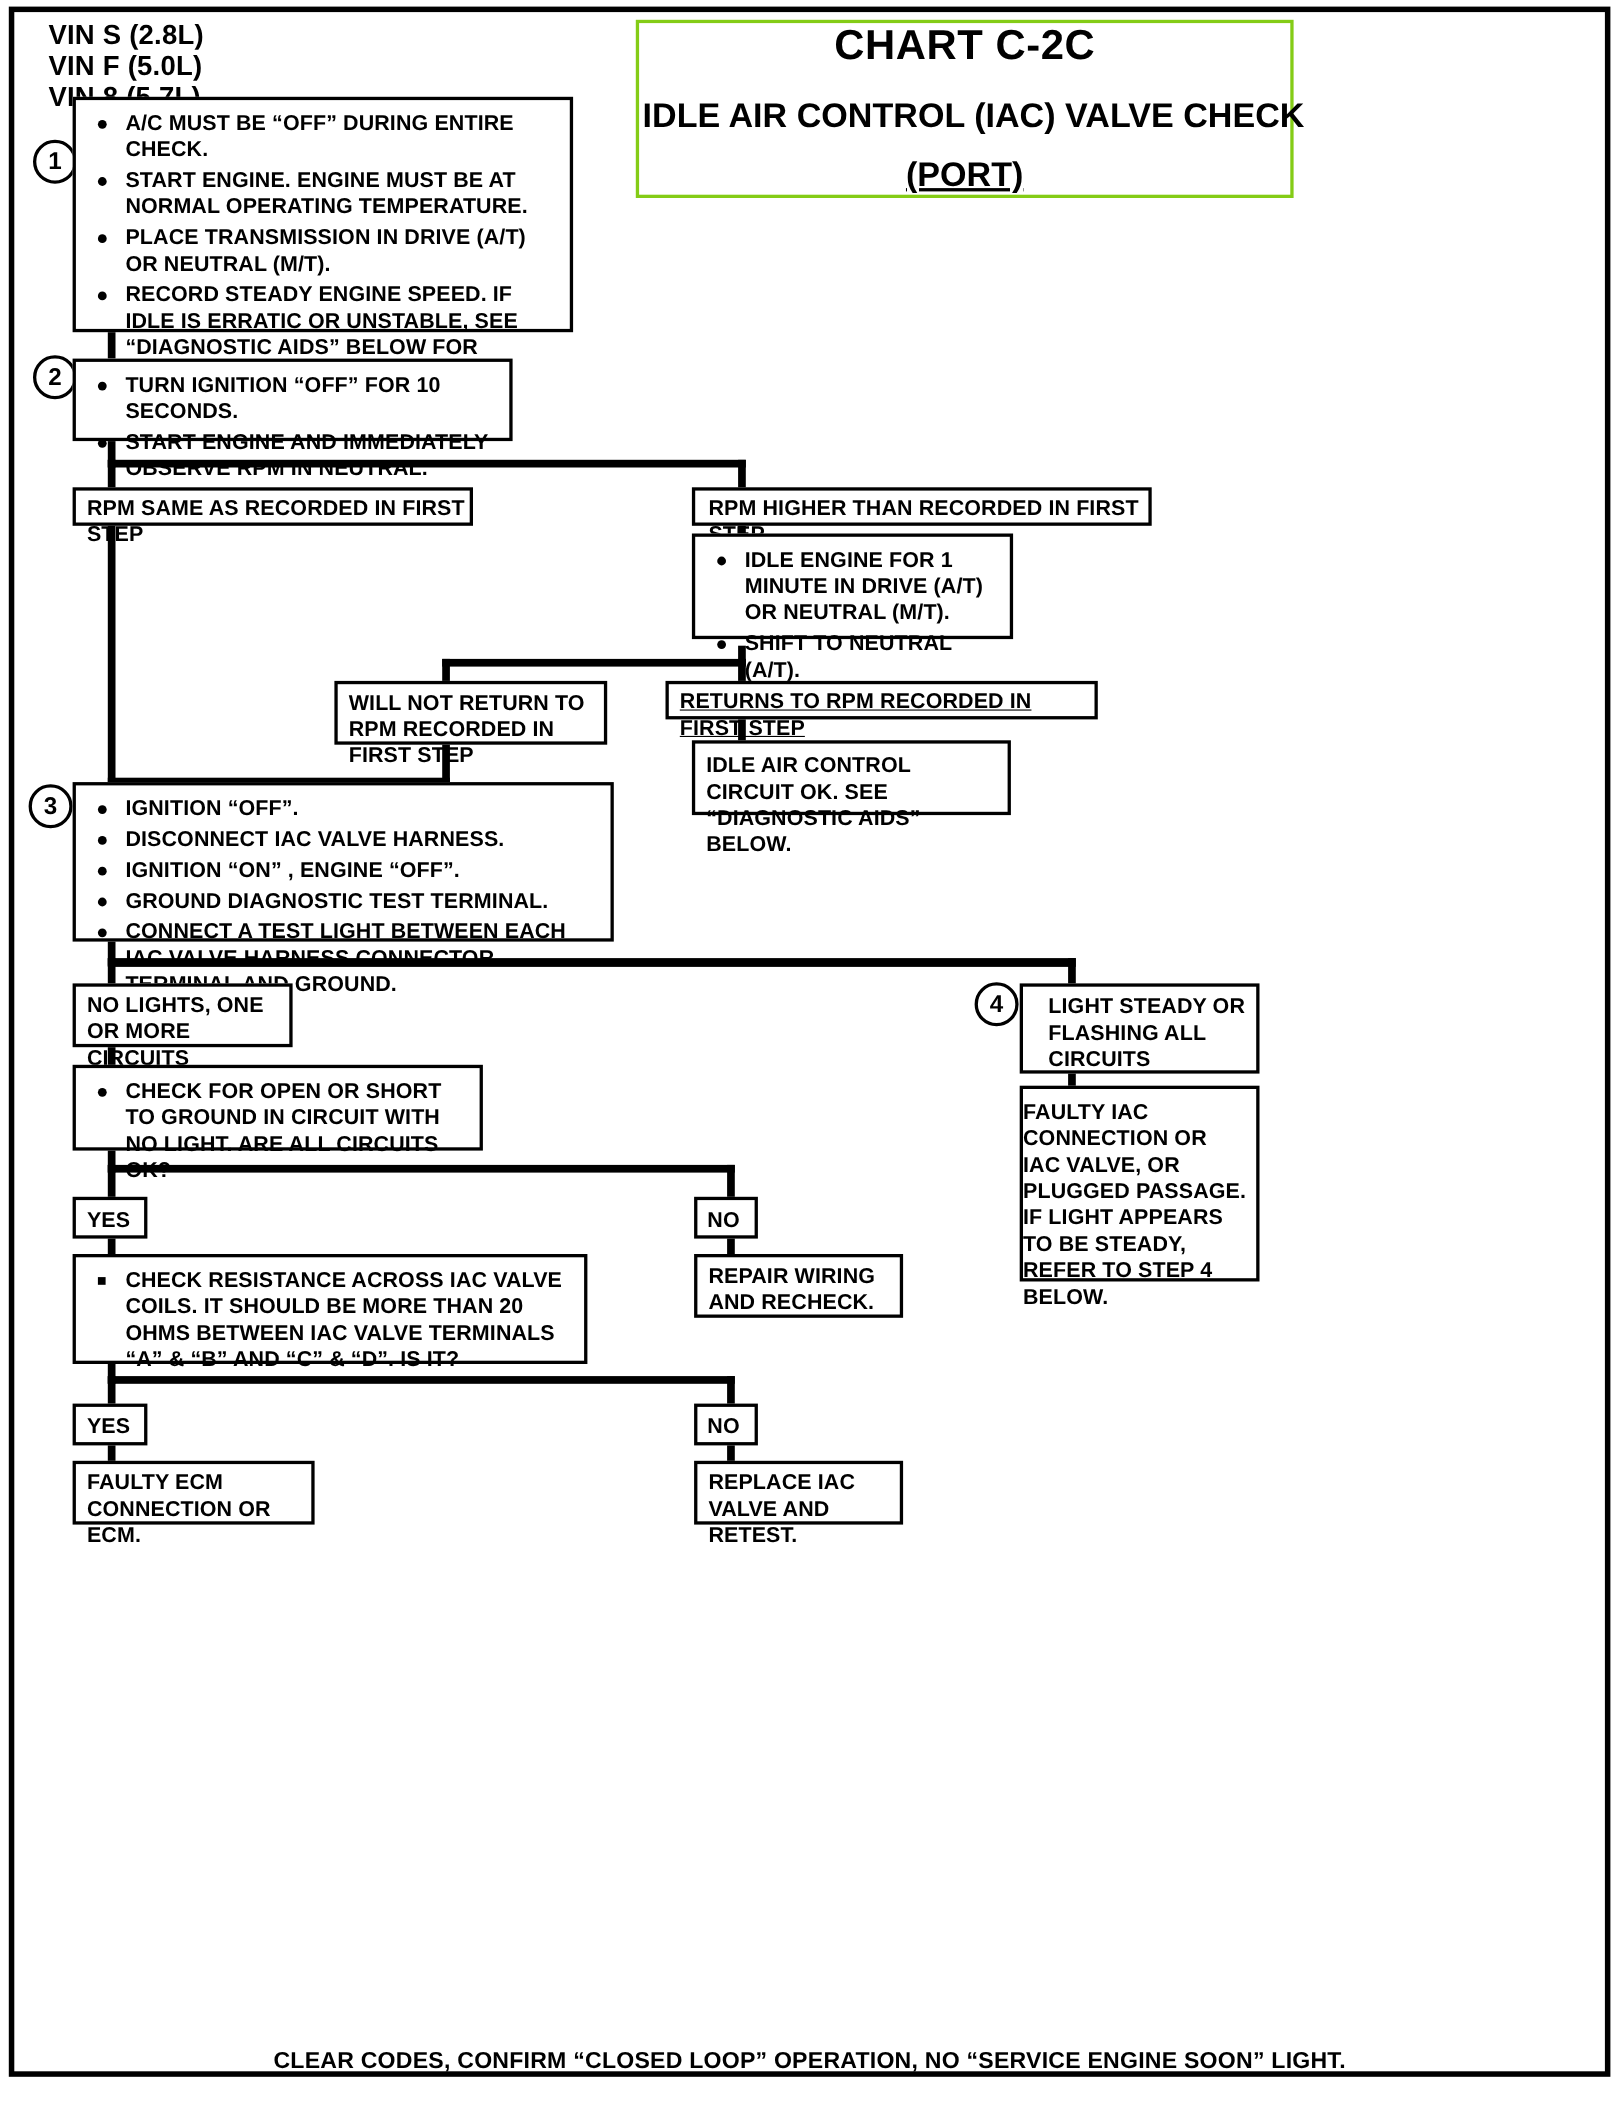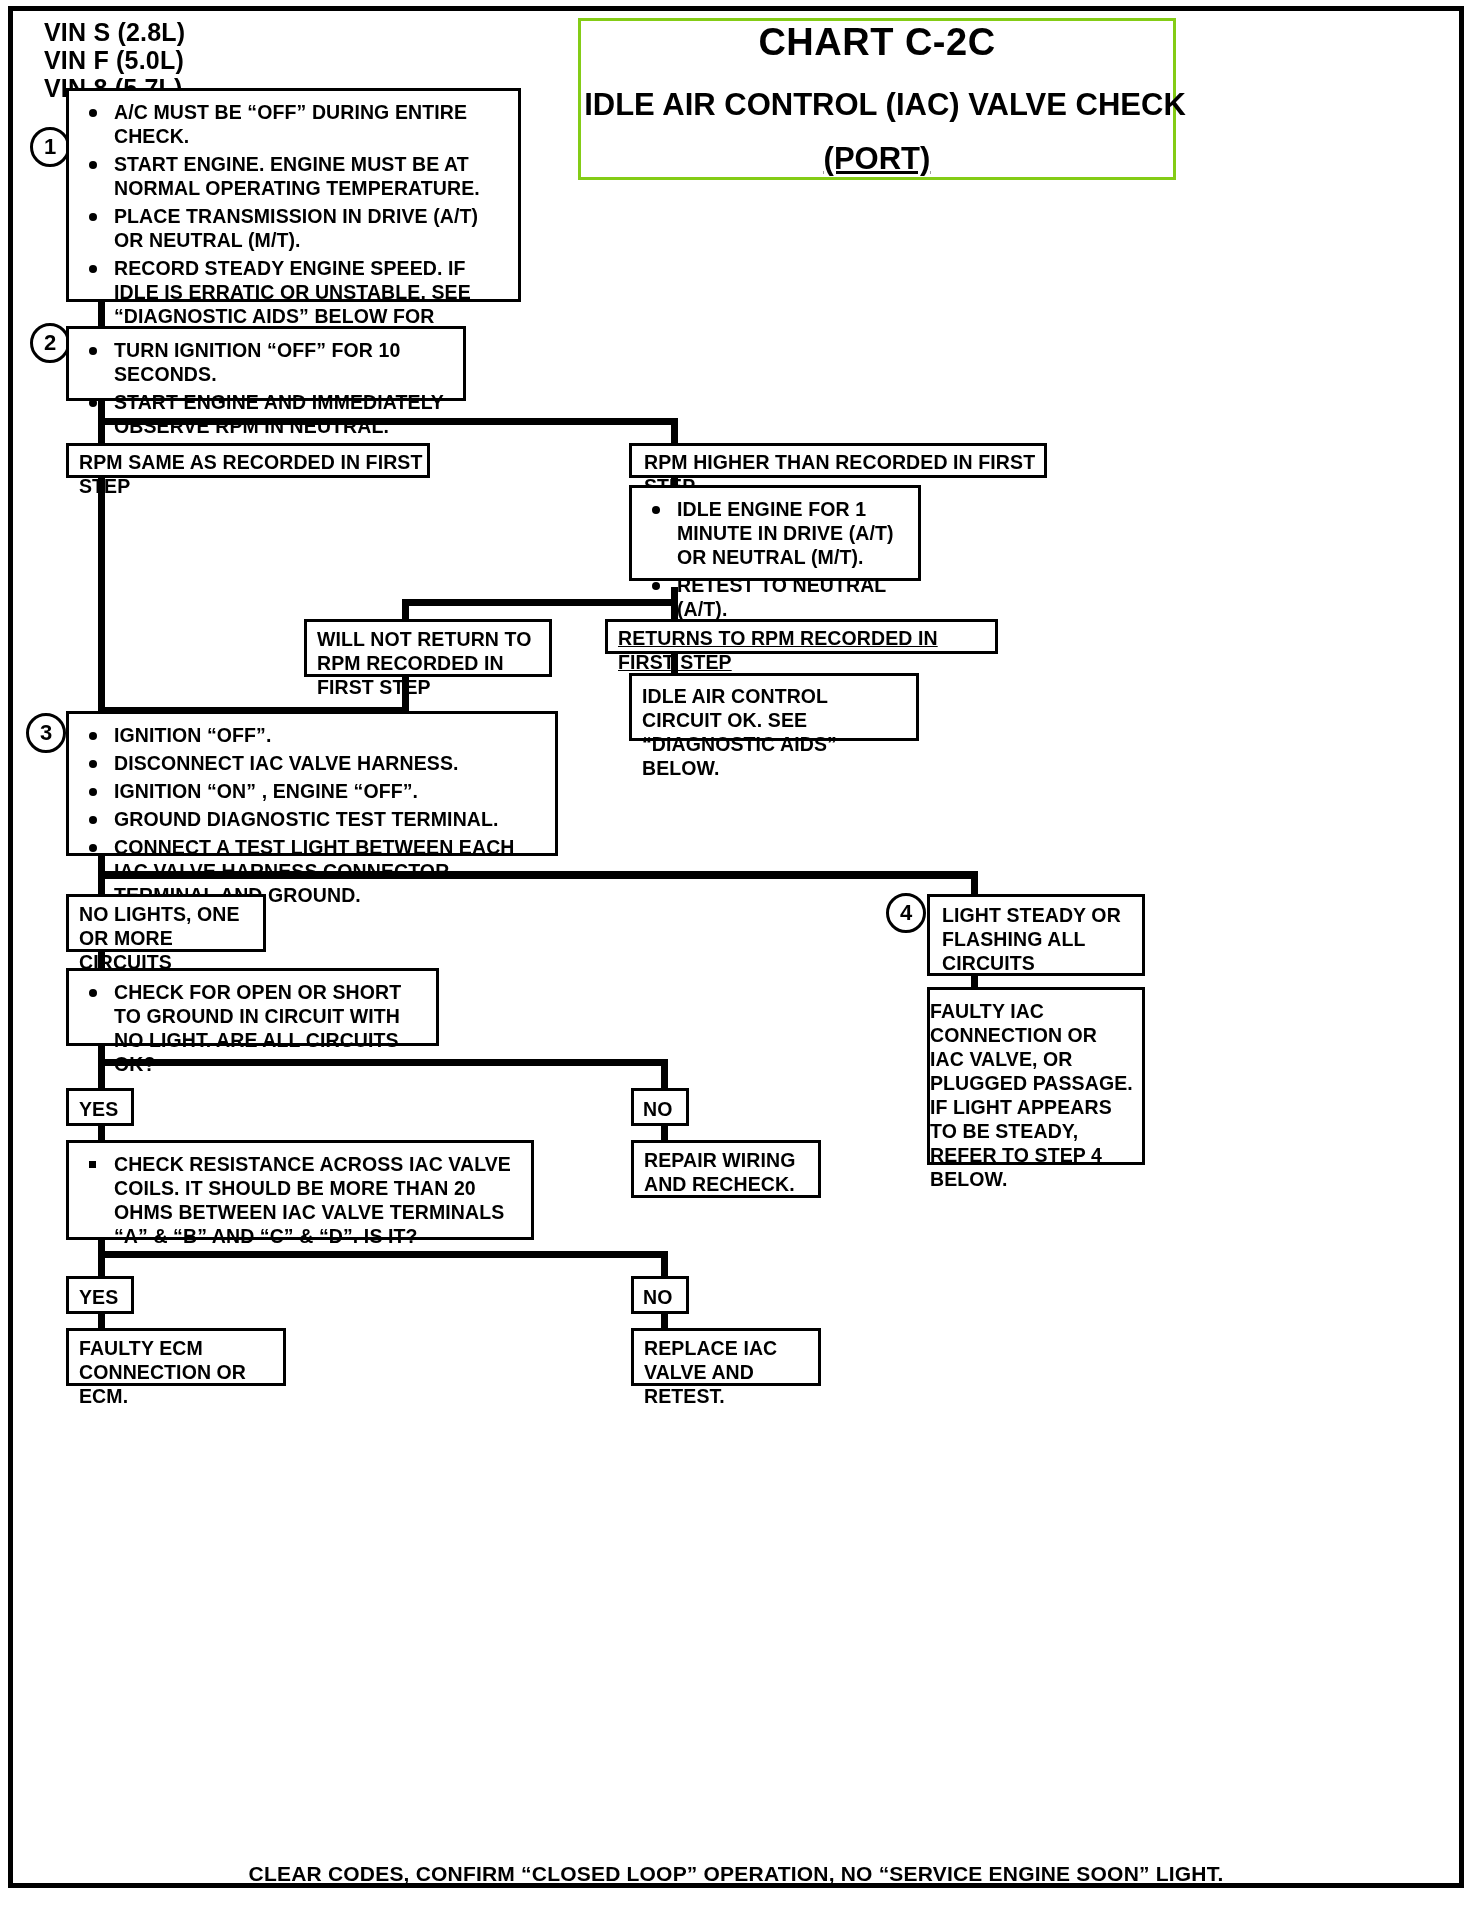--- a/index.html
+++ b/index.html
@@ -79,21 +79,21 @@
     <div class="plain" style="padding:4px 0 0 12px;">RPM HIGHER THAN RECORDED IN FIRST STEP</div>
   </div>
 
   <div class="ln" style="left:98px;top:478px;width:7px;height:236px;"></div>
 
   <div class="ln" style="left:671px;top:478px;width:7px;height:14px;"></div>
 
   <div class="box pad" style="left:629px;top:485px;width:292px;height:96px;">
     <ul class="bl">
       <li>IDLE ENGINE FOR 1 MINUTE  IN DRIVE (A/T) OR NEUTRAL (M/T).</li>
-      <li>RETEST TO NEUTRAL (A/T).</li>
+      <li>SHIFT TO NEUTRAL (A/T).</li>
       <li>NOTE ENGINE SPEED.</li>
     </ul>
   </div>
 
   <div class="ln" style="left:671px;top:587px;width:7px;height:18px;"></div>
   <div class="ln" style="left:402px;top:599px;width:276px;height:7px;"></div>
   <div class="ln" style="left:402px;top:599px;width:7px;height:22px;"></div>
   <div class="ln" style="left:671px;top:599px;width:7px;height:22px;"></div>
 
   <div class="box" style="left:304px;top:619px;width:248px;height:58px;">
@@ -126,21 +126,21 @@
   <div class="ln" style="left:98px;top:871px;width:880px;height:8px;"></div>
   <div class="ln" style="left:98px;top:871px;width:7px;height:25px;"></div>
   <div class="ln" style="left:971px;top:871px;width:7px;height:25px;"></div>
 
   <div class="box" style="left:66px;top:894px;width:200px;height:58px;">
     <div class="plain" style="padding:5px 0 0 10px;">NO LIGHTS, ONE OR MORE CIRCUITS</div>
   </div>
 
   <div class="circ" style="left:886px;top:893px;">4</div>
   <div class="box" style="left:927px;top:894px;width:218px;height:82px;">
-    <div class="plain" style="padding:6px 8px 0 12px;">LIGHT  STEADY OR FLASHING ALL CIRCUITS</div>
+    <div class="plain" style="padding:6px 8px 0 23px;">LIGHT  STEADY OR FLASHING ALL CIRCUITS</div>
   </div>
 
   <div class="ln" style="left:971px;top:976px;width:7px;height:14px;"></div>
   <div class="box" style="left:927px;top:987px;width:218px;height:178px;">
     <div class="plain" style="padding:9px 8px 0 0;">FAULTY IAC CONNECTION OR IAC VALVE, OR PLUGGED PASSAGE. IF LIGHT APPEARS TO BE STEADY, REFER TO STEP 4  BELOW.</div>
   </div>
 
   <div class="ln" style="left:98px;top:952px;width:7px;height:20px;"></div>
   <div class="box pad" style="left:66px;top:968px;width:373px;height:78px;">
     <ul class="bl">

